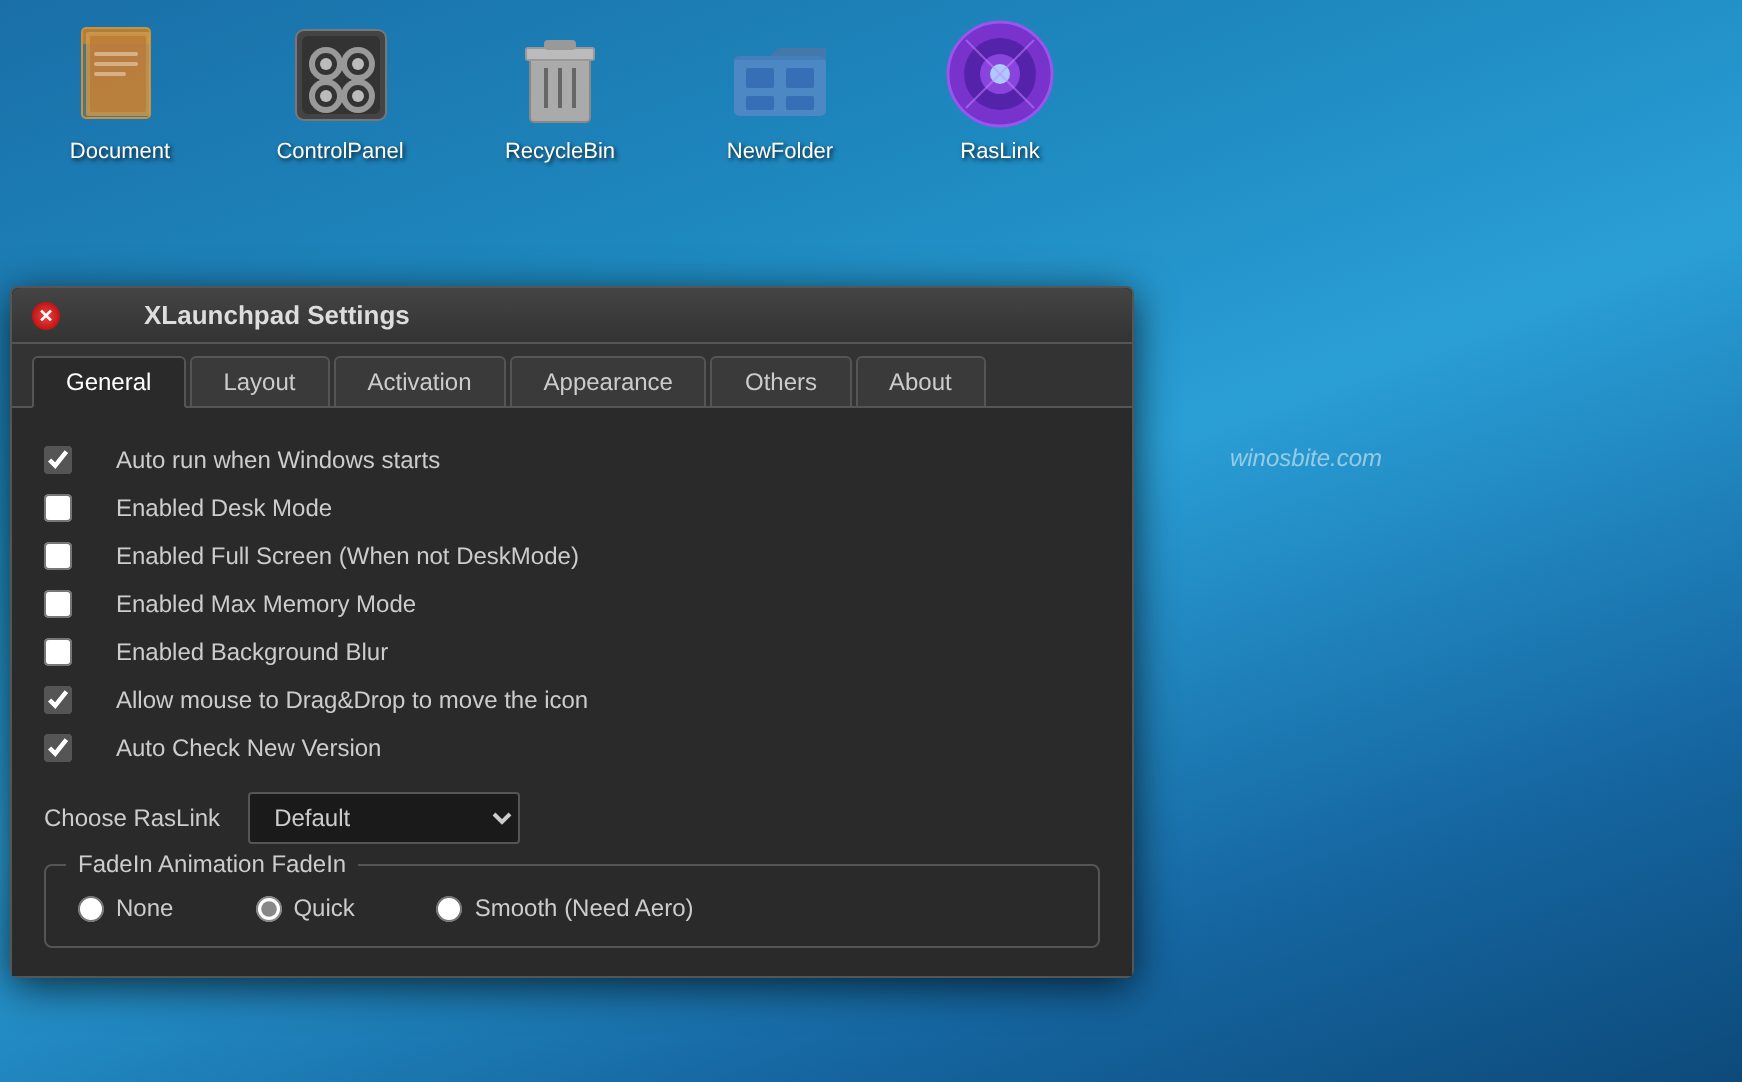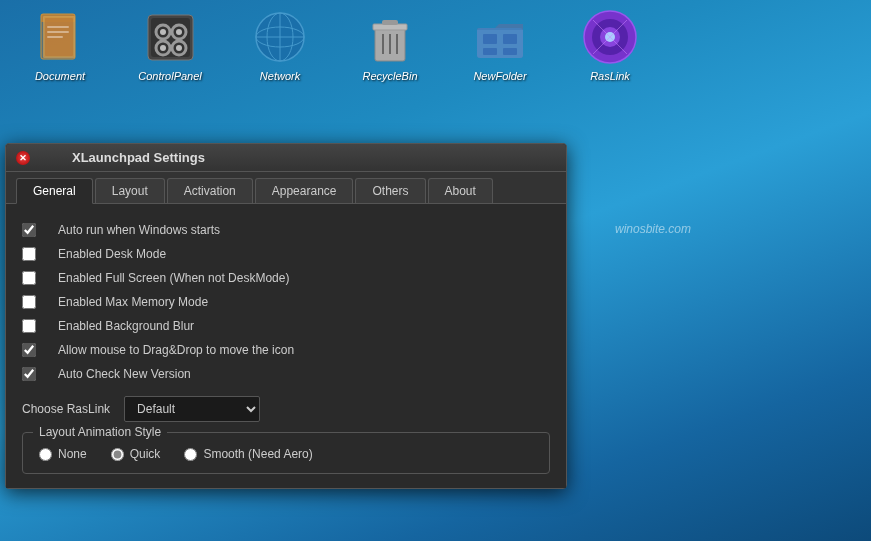--- a/index.html
+++ b/index.html
@@ -36,21 +36,20 @@
       align-items: center;
       justify-content: center;
       margin-bottom: 5px;
     }
 
     .desktop-icon .icon-label {
       color: white;
       font-size: 11px;
       text-align: center;
       text-shadow: 1px 1px 2px rgba(0,0,0,0.8);
-      font-style: italic;
     }
 
     
     .watermark {
       position: absolute;
       color: rgba(255,255,255,0.5);
       font-size: 12px;
       font-style: italic;
       margin-top: 43px;
     }
@@ -194,21 +193,21 @@
       left: 10px;
       background: #2a2a2a;
       padding: 0 6px;
       color: #ccc;
       font-size: 12px;
     }
 
     .radio-row {
       display: flex;
       align-items: center;
-      gap: 24px;
+      gap: 41px;
       margin-top: 4px;
     }
 
     .radio-option {
       display: flex;
       align-items: center;
       gap: 6px;
       color: #ccc;
       font-size: 12px;
       cursor: pointer;
@@ -255,32 +254,20 @@
     <circle cx="20" cy="38" r="3" fill="#bbb"></circle>
     <circle cx="36" cy="38" r="7" fill="none" stroke="#999" stroke-width="3"></circle>
     <circle cx="36" cy="38" r="3" fill="#bbb"></circle>
   </svg>
     </div>
     <span class="icon-label">ControlPanel</span>
   </div>
     <div class="desktop-icon">
     <div class="icon-img">
       <svg width="55" height="55" viewBox="0 0 55 55">
-    <circle cx="27" cy="27" r="24" fill="#1a6faa" stroke="#4499cc" stroke-width="1.5"></circle>
-    <ellipse cx="27" cy="27" rx="13" ry="24" fill="none" stroke="#4499cc" stroke-width="1"></ellipse>
-    <ellipse cx="27" cy="27" rx="24" ry="10" fill="none" stroke="#4499cc" stroke-width="1"></ellipse>
-    <line x1="3" y1="27" x2="51" y2="27" stroke="#4499cc" stroke-width="1"></line>
-    <line x1="27" y1="3" x2="27" y2="51" stroke="#4499cc" stroke-width="1"></line>
-  </svg>
-    </div>
-    <span class="icon-label">Network</span>
-  </div>
-    <div class="desktop-icon">
-    <div class="icon-img">
-      <svg width="55" height="55" viewBox="0 0 55 55">
     <rect x="12" y="18" width="30" height="33" rx="2" fill="#aaa" stroke="#888" stroke-width="1"></rect>
     <rect x="10" y="14" width="34" height="6" rx="1" fill="#bbb" stroke="#999" stroke-width="1"></rect>
     <rect x="19" y="10" width="16" height="5" rx="2" fill="#999"></rect>
     <line x1="20" y1="24" x2="20" y2="44" stroke="#666" stroke-width="2"></line>
     <line x1="27" y1="24" x2="27" y2="44" stroke="#666" stroke-width="2"></line>
     <line x1="34" y1="24" x2="34" y2="44" stroke="#666" stroke-width="2"></line>
   </svg>
     </div>
     <span class="icon-label">RecycleBin</span>
   </div>
@@ -360,21 +347,21 @@
       <div class="checkbox-row">
     <input type="checkbox" id="cb-check-version" checked="" style="">
     <label for="cb-check-version">Auto Check New Version</label>
   </div>
       <div class="language-row">
       <span class="language-label">Choose RasLink</span>
       <select class="language-select">
       <option value="Default">Default</option><option value="English">English</option><option value="Chinese">Chinese</option><option value="Japanese">Japanese</option><option value="Korean">Korean</option><option value="French">French</option><option value="German">German</option></select>
     </div>
     <div class="fadein-group">
-      <span class="fadein-legend">Layout Animation Style</span>
+      <span class="fadein-legend">FadeIn Animation FadeIn</span>
       <div class="radio-row">
 
       <label class="radio-option">
     <input type="radio" name="fadein" value="none" style="">
     <span>None</span>
   </label>
           <label class="radio-option">
     <input type="radio" name="fadein" value="quick" checked="" style="">
     <span>Quick</span>
   </label>

